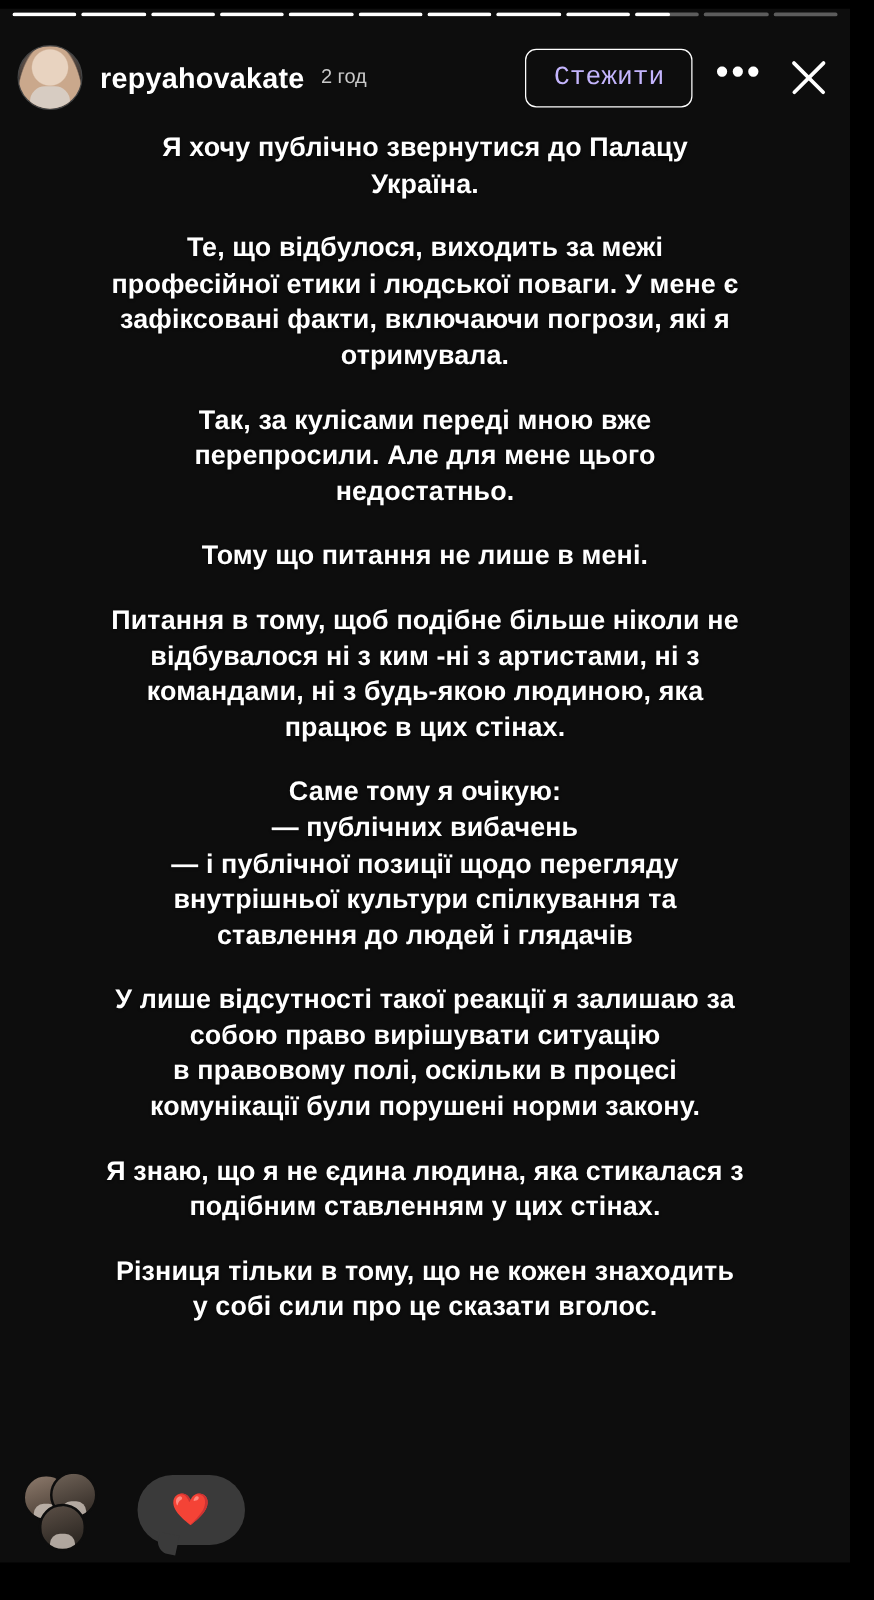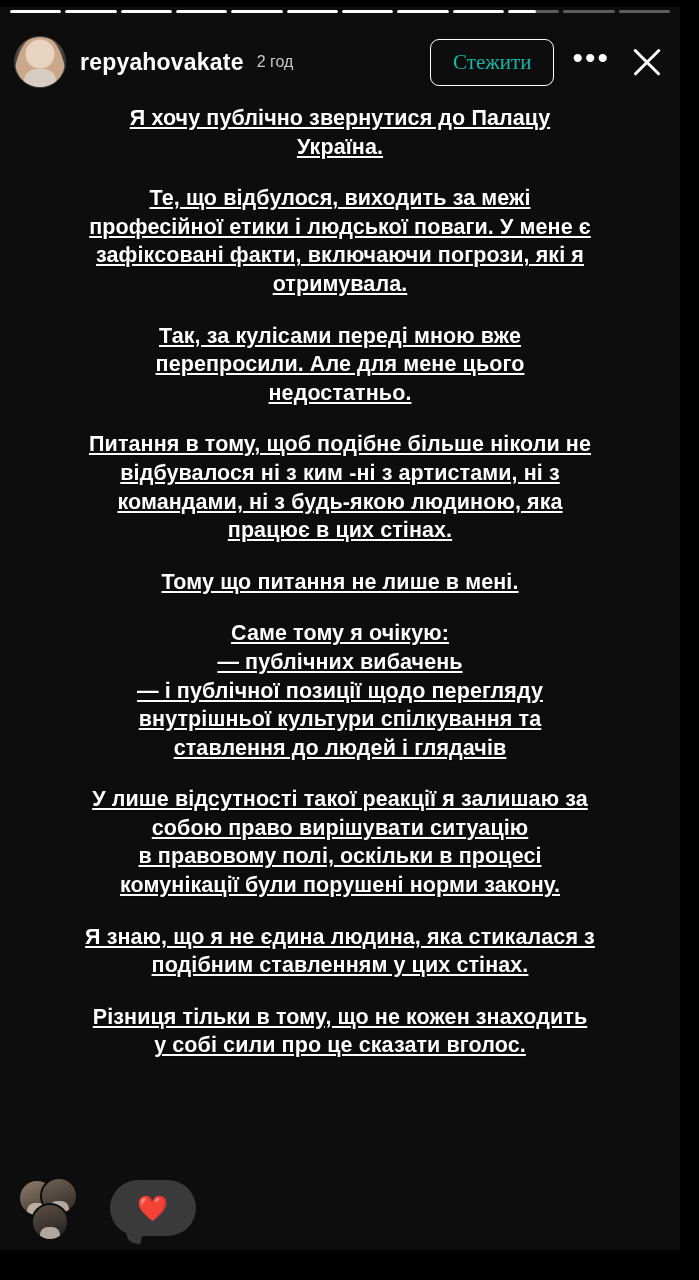--- a/index.html
+++ b/index.html
@@ -96,23 +96,23 @@
     font-size: 16px;
     color: #c9c9c9;
     white-space: nowrap;
   }
   .spacer { flex: 1 1 auto; }
 
   .follow-btn {
     border: 1.5px solid #ffffff;
     border-radius: 9px;
     background: transparent;
-    color: #14b8a6;
+    color: #c4b5fd;
     font-size: 21px;
-    font-family: Liberation Serif, serif;
+    font-family: Liberation Mono, monospace;
     padding: 12px 22px;
     line-height: 1;
     cursor: pointer;
     white-space: nowrap;
   }
   .more-btn {
     margin-left: 16px;
     font-size: 30px;
     line-height: 20px;
     letter-spacing: 2px;
@@ -152,21 +152,20 @@
   }
   .para {
     font-size: 21.5px;
     font-weight: bold;
     line-height: 1.33;
     color: #ffffff;
     margin: 0 0 23px 0;
     white-space: pre-line;
     letter-spacing: 0.1px;
     text-shadow: 0 1px 2px rgba(0,0,0,0.55);
-    text-decoration: underline;
   }
   .para:last-child { margin-bottom: 0; }
 
   
   .footer {
     position: absolute;
     left: 0;
     right: 0;
     bottom: 34px;
     height: 76px;
@@ -303,25 +302,25 @@
   <div class="story-text">
       <p class="para">Я хочу публічно звернутися до Палацу
 Україна.</p>
       <p class="para">Те, що відбулося, виходить за межі
 професійної етики і людської поваги. У мене є
 зафіксовані факти, включаючи погрози, які я
 отримувала.</p>
       <p class="para">Так, за кулісами переді мною вже
 перепросили. Але для мене цього
 недостатньо.</p>
+      <p class="para">Тому що питання не лише в мені.</p>
       <p class="para">Питання в тому, щоб подібне більше ніколи не
 відбувалося ні з ким -ні з артистами, ні з
 командами, ні з будь-якою людиною, яка
 працює в цих стінах.</p>
-      <p class="para">Тому що питання не лише в мені.</p>
       <p class="para">Саме тому я очікую:
 — публічних вибачень
 — і публічної позиції щодо перегляду
 внутрішньої культури спілкування та
 ставлення до людей і глядачів</p>
       <p class="para">У лише відсутності такої реакції я залишаю за
 собою право вирішувати ситуацію
 в правовому полі, оскільки в процесі
 комунікації були порушені норми закону.</p>
       <p class="para">Я знаю, що я не єдина людина, яка стикалася з

